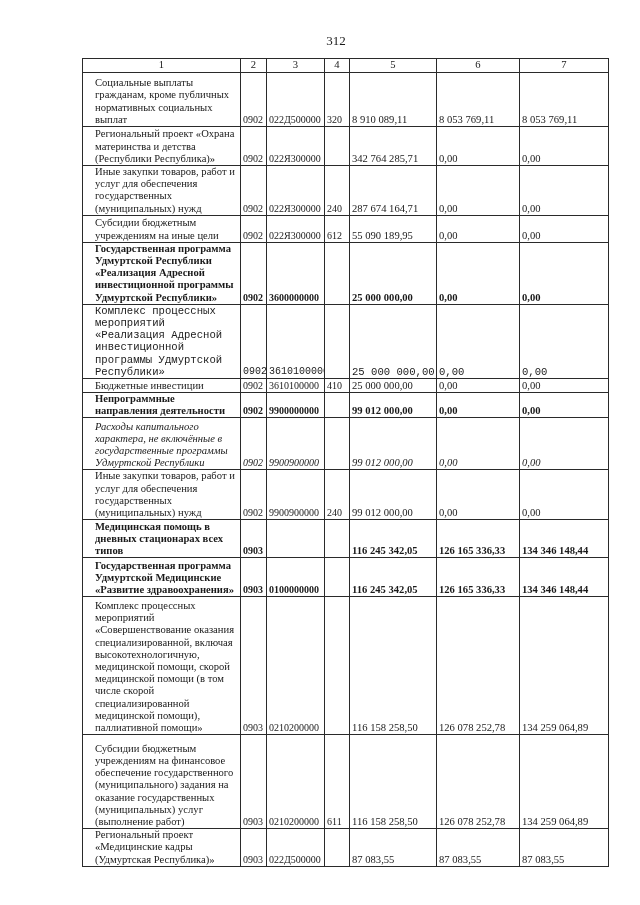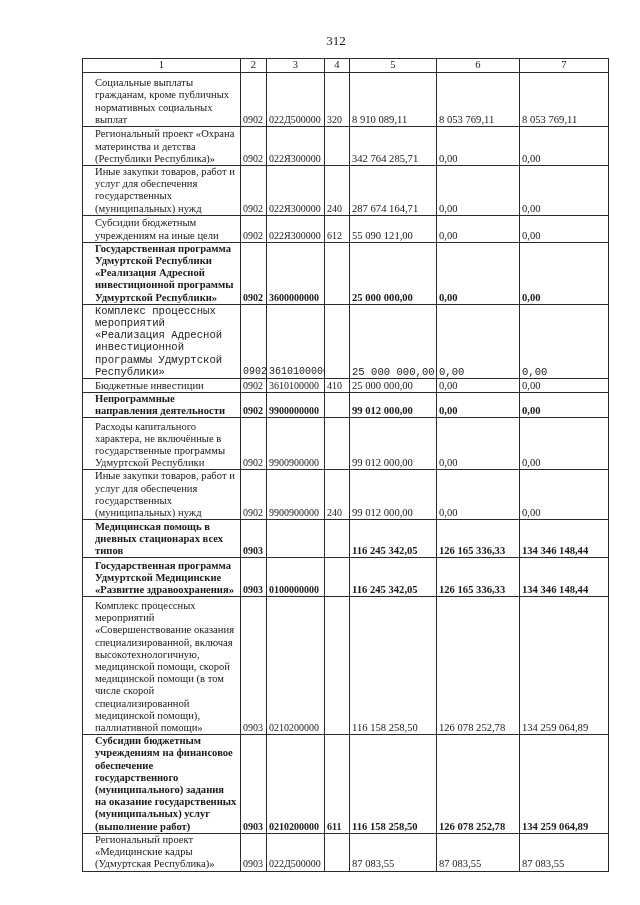--- a/index.html
+++ b/index.html
@@ -68,21 +68,21 @@
         <td class="code">240</td>
         <td class="num">287 674 164,71</td>
         <td class="num">0,00</td>
         <td class="num">0,00</td>
       </tr>
       <tr style="height: 27px;">
         <td class="desc">Субсидии бюджетным учреждениям на иные цели</td>
         <td class="code">0902</td>
         <td class="code">022Я300000</td>
         <td class="code">612</td>
-        <td class="num">55 090 121,00</td>
+        <td class="num">55 090 189,95</td>
         <td class="num">0,00</td>
         <td class="num">0,00</td>
       </tr>
       <tr class="bold" style="height: 62px;">
         <td class="desc">Государственная программа Удмуртской Республики «Реализация Адресной инвестиционной программы Удмуртской Республики»</td>
         <td class="code">0902</td>
         <td class="code">3600000000</td>
         <td class="code"></td>
         <td class="num">25 000 000,00</td>
         <td class="num">0,00</td>
@@ -108,21 +108,21 @@
       </tr>
       <tr class="bold" style="height: 24px;">
         <td class="desc">Непрограммные направления деятельности</td>
         <td class="code">0902</td>
         <td class="code">9900000000</td>
         <td class="code"></td>
         <td class="num">99 012 000,00</td>
         <td class="num">0,00</td>
         <td class="num">0,00</td>
       </tr>
-      <tr style="height: 52px;">
+      <tr style="height: 52px; font-style: italic;">
         <td class="desc">Расходы капитального характера, не включённые в государственные программы Удмуртской Республики</td>
         <td class="code">0902</td>
         <td class="code">9900900000</td>
         <td class="code"></td>
         <td class="num">99 012 000,00</td>
         <td class="num">0,00</td>
         <td class="num">0,00</td>
       </tr>
       <tr style="height: 49px;">
         <td class="desc">Иные закупки товаров, работ и услуг для обеспечения государственных (муниципальных) нужд</td>
@@ -153,21 +153,21 @@
       </tr>
       <tr style="height: 138px;">
         <td class="desc">Комплекс процессных мероприятий «Совершенствование оказания специализированной, включая высокотехнологичную, медицинской помощи, скорой медицинской помощи (в том числе скорой специализированной медицинской помощи), паллиативной помощи»</td>
         <td class="code">0903</td>
         <td class="code">0210200000</td>
         <td class="code"></td>
         <td class="num">116 158 258,50</td>
         <td class="num">126 078 252,78</td>
         <td class="num">134 259 064,89</td>
       </tr>
-      <tr style="height: 94px; font-weight: bold;">
+      <tr style="height: 94px;">
         <td class="desc">Субсидии бюджетным учреждениям на финансовое обеспечение государственного (муниципального) задания на оказание государственных (муниципальных) услуг (выполнение работ)</td>
         <td class="code">0903</td>
         <td class="code">0210200000</td>
         <td class="code">611</td>
         <td class="num">116 158 258,50</td>
         <td class="num">126 078 252,78</td>
         <td class="num">134 259 064,89</td>
       </tr>
       <tr style="height: 36px;">
         <td class="desc">Региональный проект «Медицинские кадры (Удмуртская Республика)»</td>

